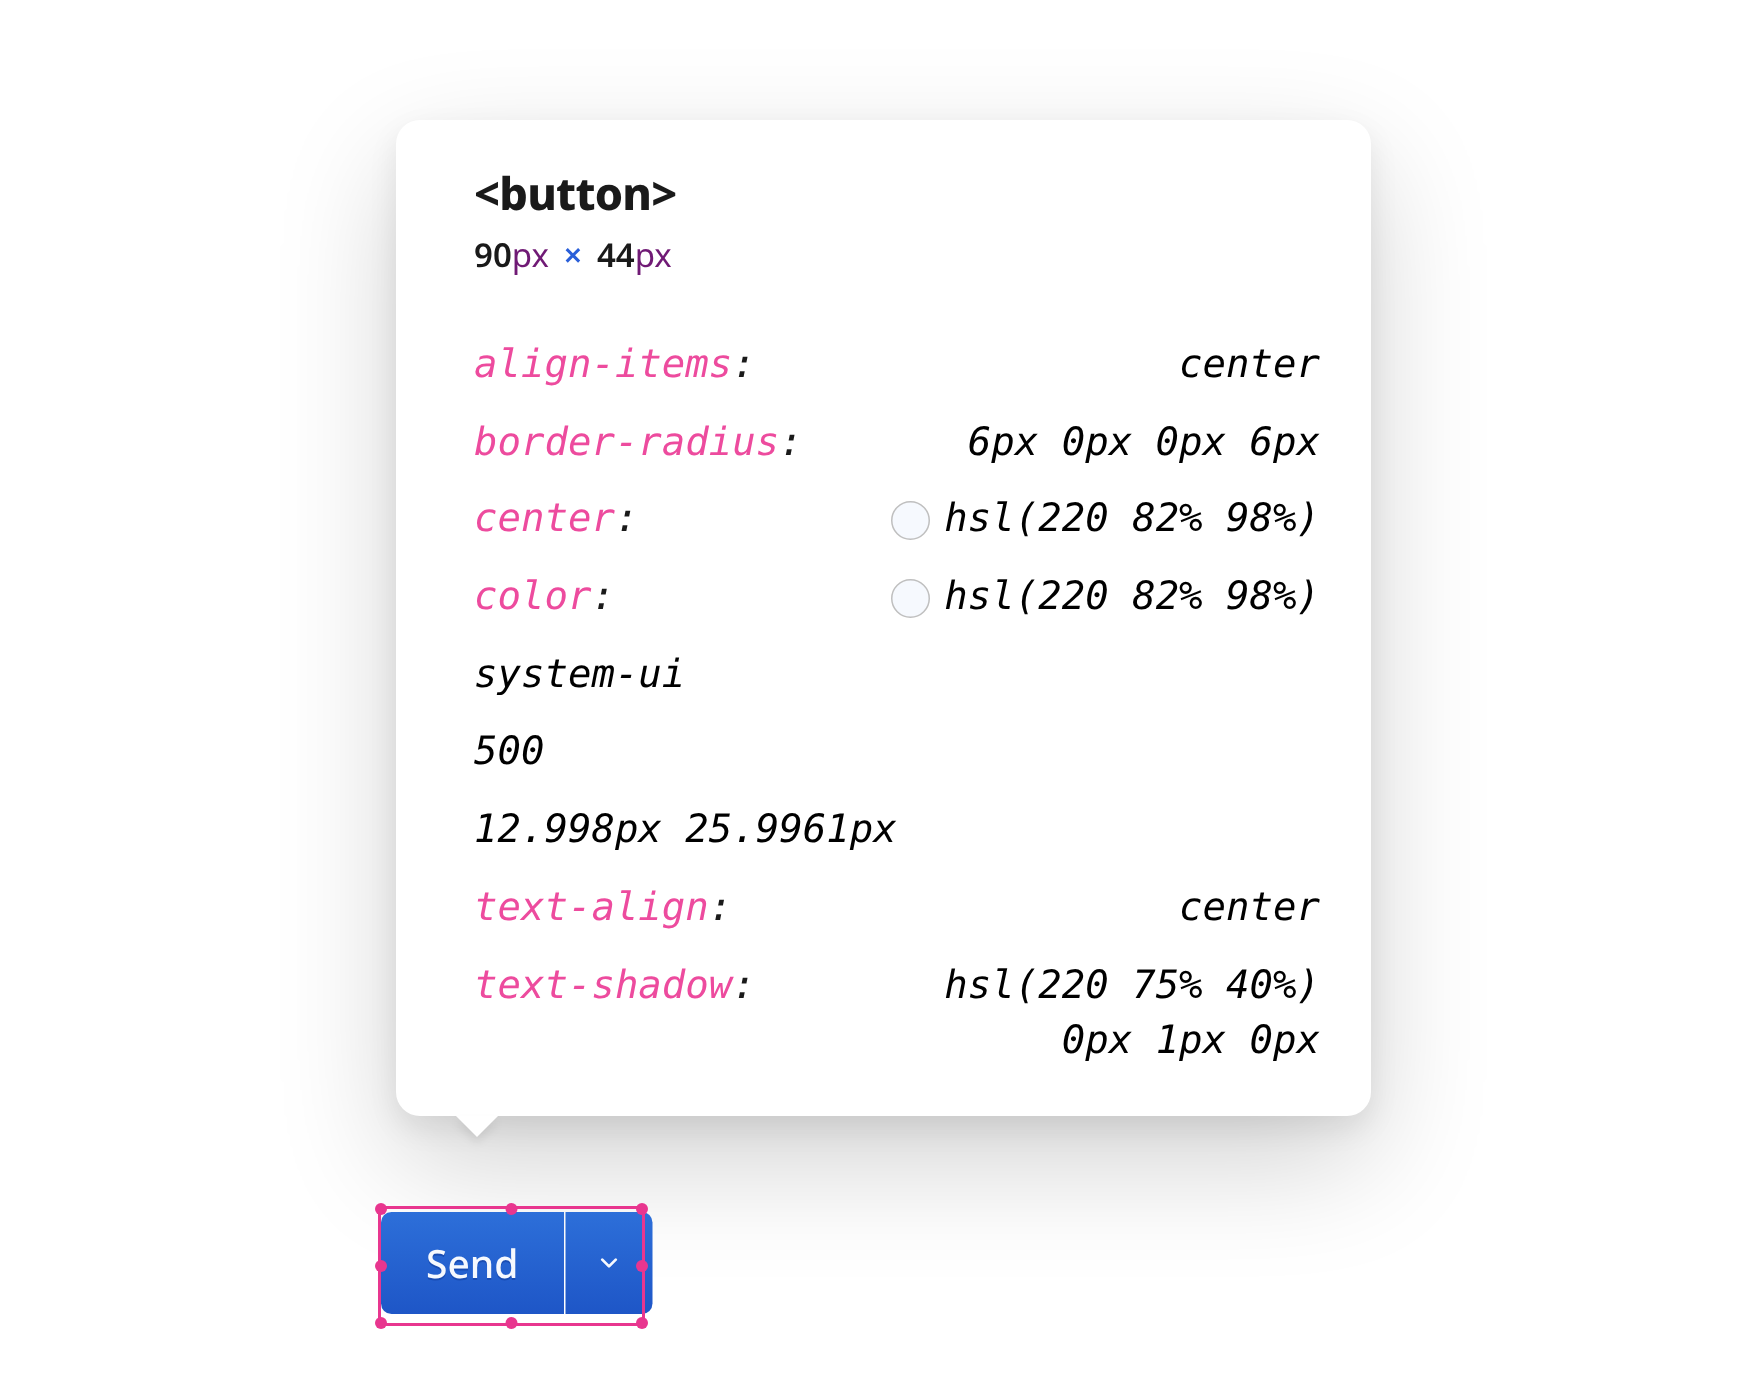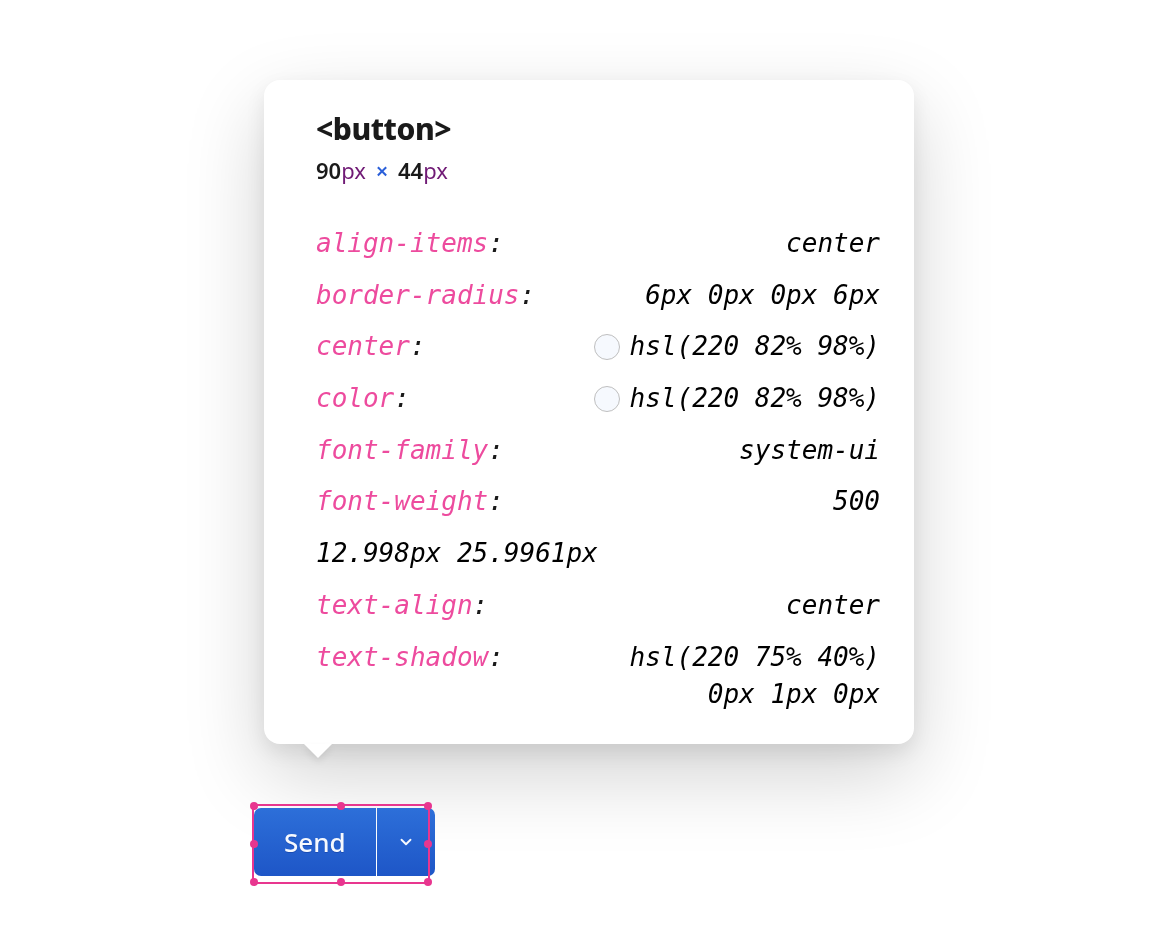--- a/index.html
+++ b/index.html
@@ -219,25 +219,23 @@
       </span>
     </div>
     <div class="prop-row">
       <span class="prop-name">color</span>
       <span class="prop-value">
         <span class="color-swatch" style="background: rgb(246, 249, 254);"></span>
         <span>hsl(220 82% 98%)</span>
       </span>
     </div>
     <div class="prop-row">
-      <span class="prop-name">font-family</span>
       <span class="prop-value">system-ui</span>
     </div>
     <div class="prop-row">
-      <span class="prop-name">font-weight</span>
       <span class="prop-value">500</span>
     </div>
     <div class="prop-row">
       <span class="prop-value">12.998px 25.9961px</span>
     </div>
     <div class="prop-row">
       <span class="prop-name">text-align</span>
       <span class="prop-value">center</span>
     </div>
     <div class="prop-row">

